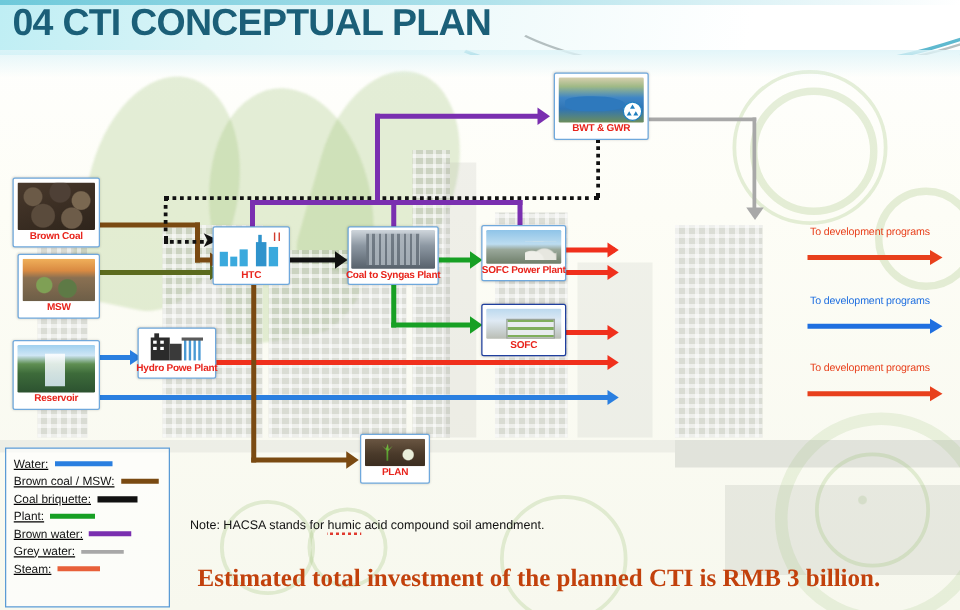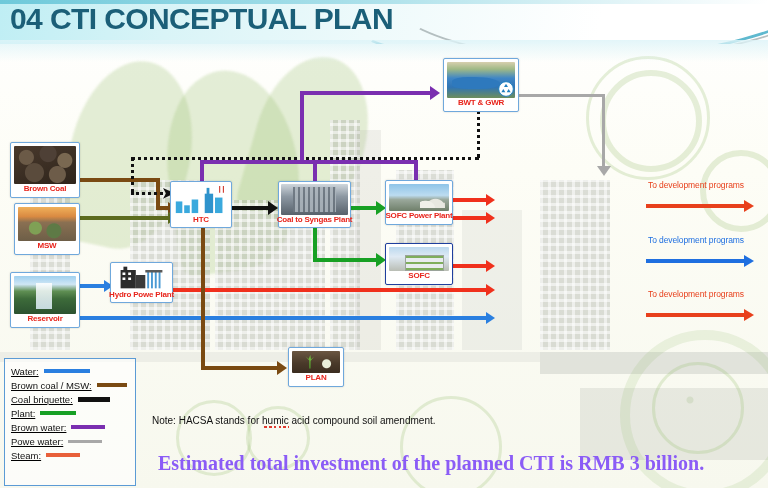--- a/index.html
+++ b/index.html
@@ -139,21 +139,21 @@
     padding:5px 6px 3px 6px;text-decoration:underline;}
   #legend .row{display:flex;align-items:center;height:14px;}
   #legend .lbl{font-size:9.5px;color:#111;white-space:nowrap;}
   #legend .swatch{height:4px;width:46px;margin-left:5px;}
 
   
   #note{position:absolute;font-size:10px;color:#111;white-space:nowrap;}
   #note .ul{border-bottom:2px solid #e03a2f;
     border-image:repeating-linear-gradient(90deg,#e03a2f 0 2px,transparent 2px 4px) 2;}
   #investment{position:absolute;font-family:"Liberation Serif", serif;
-    font-size:20px;font-weight:bold;color:#8b5cf6;white-space:nowrap;}
+    font-size:20px;font-weight:bold;color:#c2410c;white-space:nowrap;}
 </style>
 </head>
 <body>
 
 <div id="stage">
 
   <div class="bg-base"></div>
 
   <div class="bg-green-leaf" style="left:70px;top:60px;width:120px;height:190px;transform:rotate(12deg);"></div>
   <div class="bg-green-leaf" style="left:168px;top:70px;width:130px;height:200px;transform:rotate(-8deg);"></div>
@@ -363,21 +363,21 @@
     </div>
     <div class="row">
       <span class="lbl">Plant:</span>
       <span class="swatch" style="background:#17a024;width:36px;"></span>
     </div>
     <div class="row">
       <span class="lbl">Brown water:</span>
       <span class="swatch" style="background:#7a2fb0;width:34px;"></span>
     </div>
     <div class="row">
-      <span class="lbl">Powe water:</span>
+      <span class="lbl">Grey water:</span>
       <span class="swatch" style="background:#a8a8a8;width:34px;height:3px;"></span>
     </div>
     <div class="row">
       <span class="lbl">Steam:</span>
       <span class="swatch" style="background:#e8603a;width:34px;"></span>
     </div>
   </div>
 
   <div id="note" style="left:152px;top:415px;">
     <span>Note: HACSA stands for </span><span class="ul">humic</span><span> acid compound soil amendment.</span>

